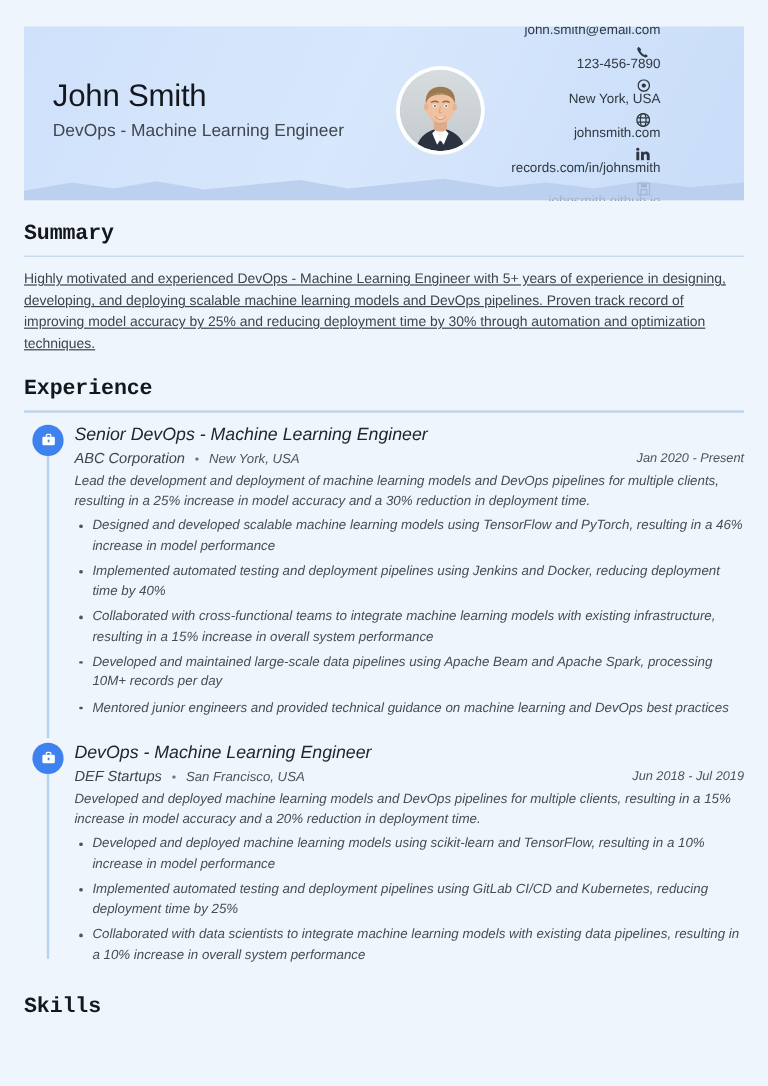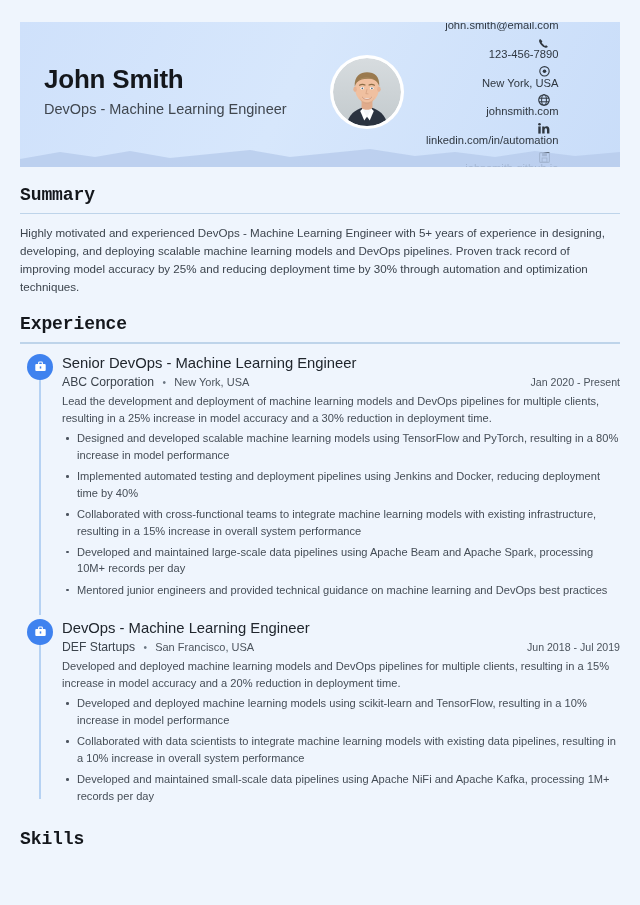--- a/index.html
+++ b/index.html
@@ -40,21 +40,21 @@
   }
 
   .identity {
     padding-left: 24px;
     width: 310px;
     margin-top: -6px;
   }
 
   .name {
     font-size: 26px;
-    font-weight: bold;
+    font-weight: normal;
     color: #14171c;
     letter-spacing: -0.2px;
     line-height: 1.2;
   }
 
   .job-title {
     font-size: 14.5px;
     color: #3c4category;
     color: #40474f;
     margin-top: 5px;
@@ -125,24 +125,25 @@
     background: #bed4ea;
     margin-top: 8px;
     margin-bottom: 10px;
   }
 
   .summary-text {
     font-size: 11.6px;
     line-height: 1.55;
     color: #3c444d;
     text-align: left;
+    text-decoration: underline;
   }
 
   
-  .timeline { position: relative; padding-left: 0; }
+  .timeline { position: relative; padding-left: 0; font-style: italic; }
 
   .exp-item {
     position: relative;
     padding-left: 42px;
     padding-bottom: 6px;
   }
 
   .exp-badge {
     position: absolute;
     left: 7px;
@@ -334,21 +335,21 @@
       </div>
 
       <div class="contact-row">
         <span class="c-icon">
           <svg width="12" height="11" viewBox="0 0 12 11">
               <rect x="0.3" y="3.4" width="2.4" height="7.2" fill="currentColor"></rect>
               <circle cx="1.5" cy="1.3" r="1.3" fill="currentColor"></circle>
               <path d="M4.2,10.6 V3.4 H6.5 V4.4 C7,3.6 7.9,3.2 8.9,3.3 C10.5,3.5 11.4,4.6 11.4,6.5 V10.6 H9 V6.9 C9,5.9 8.6,5.3 7.8,5.3 C7,5.3 6.6,5.9 6.6,6.9 V10.6 Z" fill="currentColor"></path>
             </svg>
         </span>
-        <span>linkedin.com/in/automation</span>
+        <span>records.com/in/johnsmith</span>
       </div>
 
       <div class="contact-row">
         <span class="c-icon">
           <svg width="11" height="11" viewBox="0 0 11 11">
               <rect x="0.6" y="0.6" width="9.8" height="9.8" rx="1.2" fill="none" stroke="currentColor" stroke-width="1.1"></rect>
               <rect x="3.1" y="0.9" width="4.8" height="3.3" fill="currentColor"></rect>
               <rect x="3.1" y="6" width="4.8" height="4.2" fill="none" stroke="currentColor" stroke-width="1"></rect>
             </svg>
         </span>
@@ -383,21 +384,21 @@
         <div class="exp-meta">
           <div class="exp-company-line">
             <span class="exp-company">ABC Corporation</span>
             <span class="exp-sep">•</span>
             <span class="exp-location">New York, USA</span>
           </div>
           <div class="exp-dates">Jan 2020 - Present</div>
         </div>
         <p class="exp-desc">Lead the development and deployment of machine learning models and DevOps pipelines for multiple clients, resulting in a 25% increase in model accuracy and a 30% reduction in deployment time.</p>
         <ul class="exp-bullets">
-          <li>Designed and developed scalable machine learning models using TensorFlow and PyTorch, resulting in a 80% increase in model performance</li>
+          <li>Designed and developed scalable machine learning models using TensorFlow and PyTorch, resulting in a 46% increase in model performance</li>
           <li>Implemented automated testing and deployment pipelines using Jenkins and Docker, reducing deployment time by 40%</li>
           <li>Collaborated with cross-functional teams to integrate machine learning models with existing infrastructure, resulting in a 15% increase in overall system performance</li>
           <li>Developed and maintained large-scale data pipelines using Apache Beam and Apache Spark, processing 10M+ records per day</li>
           <li>Mentored junior engineers and provided technical guidance on machine learning and DevOps best practices</li>
         </ul>
       </div>
 
       <div class="exp-item" style="margin-top:10px;">
         <div class="exp-line" style="height:calc(100% - 26px);"></div>
         <div class="exp-badge">
@@ -412,22 +413,22 @@
           <div class="exp-company-line">
             <span class="exp-company">DEF Startups</span>
             <span class="exp-sep">•</span>
             <span class="exp-location">San Francisco, USA</span>
           </div>
           <div class="exp-dates">Jun 2018 - Jul 2019</div>
         </div>
         <p class="exp-desc">Developed and deployed machine learning models and DevOps pipelines for multiple clients, resulting in a 15% increase in model accuracy and a 20% reduction in deployment time.</p>
         <ul class="exp-bullets">
           <li>Developed and deployed machine learning models using scikit-learn and TensorFlow, resulting in a 10% increase in model performance</li>
+          <li>Implemented automated testing and deployment pipelines using GitLab CI/CD and Kubernetes, reducing deployment time by 25%</li>
           <li>Collaborated with data scientists to integrate machine learning models with existing data pipelines, resulting in a 10% increase in overall system performance</li>
-          <li>Developed and maintained small-scale data pipelines using Apache NiFi and Apache Kafka, processing 1M+ records per day</li>
         </ul>
       </div>
 
     </div>
   </div>
 
   <div class="section" style="margin-top:14px;">
     <div class="section-title">Skills</div>
 
   </div>

